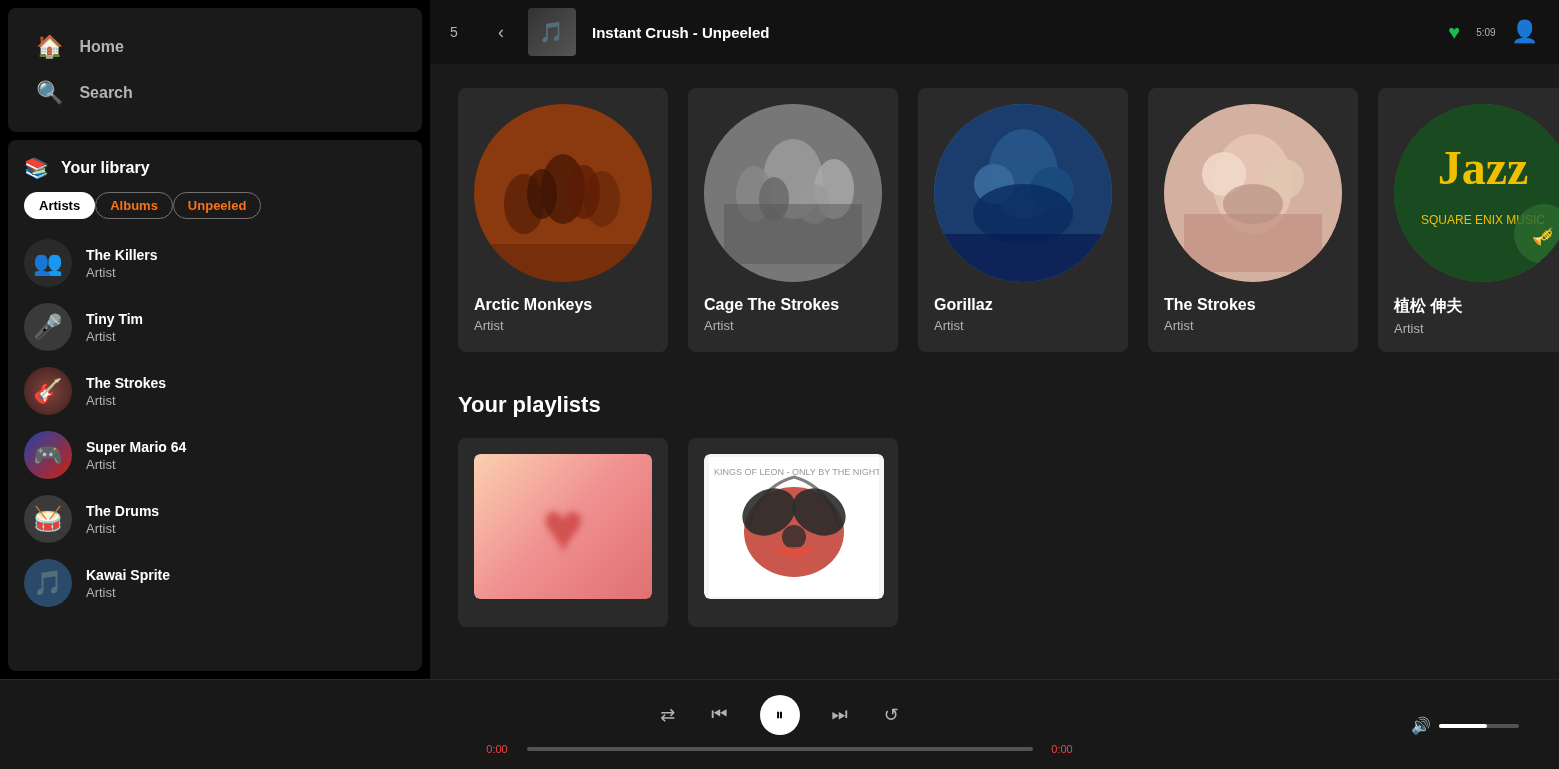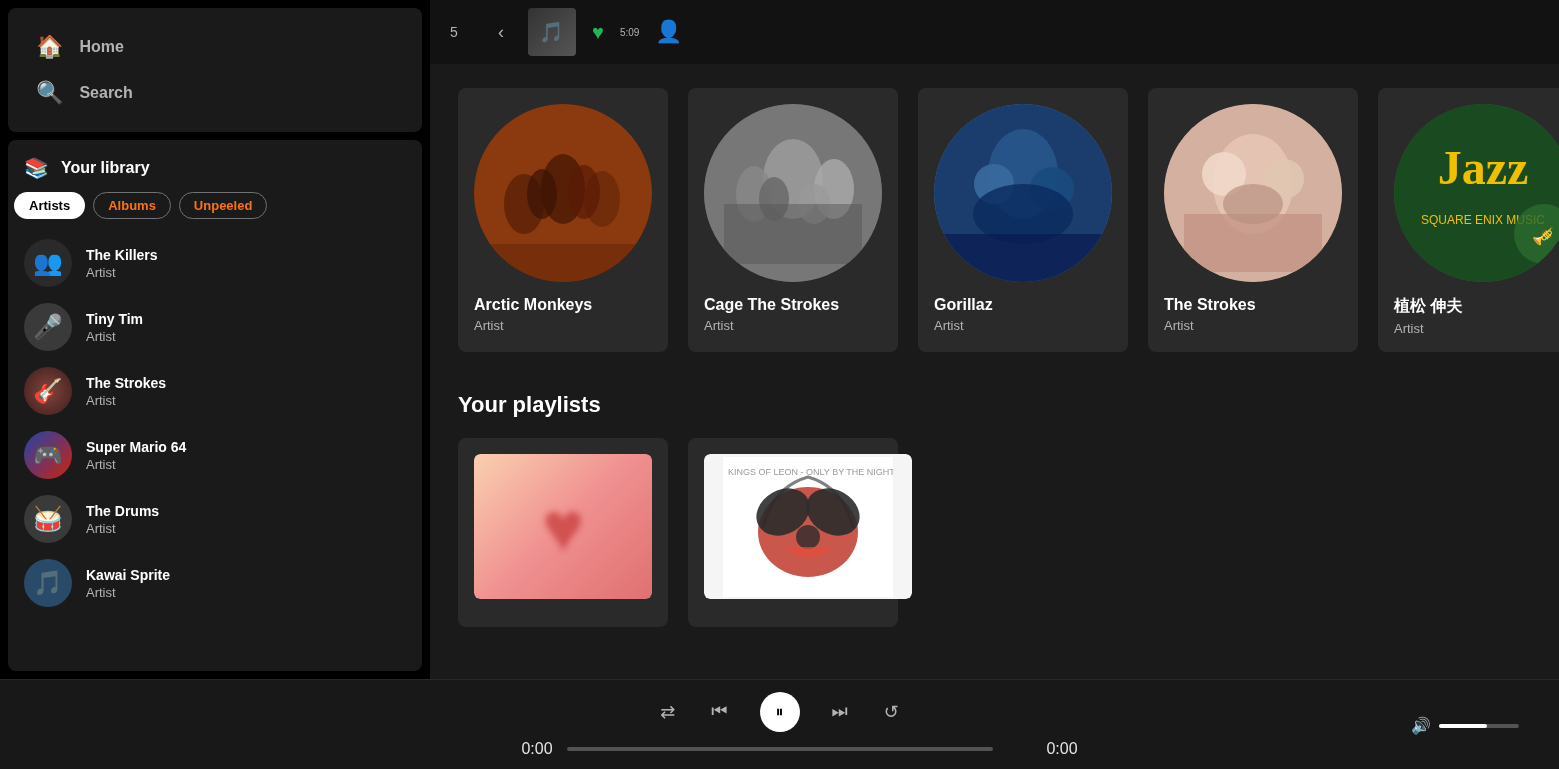--- a/index.html
+++ b/index.html
@@ -66,22 +66,21 @@
       padding: 16px 16px 12px 16px;
       font-size: 16px;
       font-weight: 700;
       color: #fff;
     }
 
     .library-header .icon { font-size: 20px; color: #b3b3b3; }
 
     .filter-tabs {
       display: flex;
-      gap: 8px;
-      padding: 0 16px 12px 6px;
+      padding: 0 16px 12px 16px;
     }
 
     .filter-tab {
       padding: 5px 14px;
       border-radius: 20px;
       font-size: 13px;
       font-weight: 600;
       cursor: pointer;
       border: 1px solid transparent;
     }
@@ -311,21 +310,21 @@
       justify-content: center;
     }
 
     .progress-bar-row {
       display: flex;
       align-items: center;
       gap: 12px;
       width: 600px;
     }
 
-    .time-label { font-size: 16px; color: #e5e5e5; min-width: 35px; text-align: center; margin-left: 40px; }
+    .time-label { font-size: 11px; color: #ef4444; min-width: 35px; text-align: center; }
 
     .progress-track {
       flex: 1;
       height: 4px;
       background: #535353;
       border-radius: 2px;
       position: relative;
     }
 
     .progress-fill {
@@ -476,20 +475,21 @@
   <div class="main-content">
 
     <div class="top-bar">
       <span class="track-number">5</span>
       <div class="nav-item-back">
         <span style="font-size:18px;">‹</span>
       </div>
       <div class="now-playing-thumb">
         <span style="font-size:20px; color:#888;">🎵</span>
       </div>
+      <span class="track-title">Instant Crush - Unpeeled</span>
       <div class="top-bar-right">
         <span class="heart-icon">♥</span>
         <span class="time-display">5:09</span>
         <span class="profile-icon">👤</span>
       </div>
     </div>
 
     <div class="content-area">
       <div class="artists-grid" id="artists-grid-container">
       <div class="artist-card">
@@ -568,21 +568,21 @@
       <h2 class="section-title">Your playlists</h2>
       <div class="playlists-grid" id="playlists-grid-container">
       <div class="playlist-card">
       <div class="playlist-thumb" style="width:178px;height:145px;">
         <div style="width:100%;height:100%;background:linear-gradient(135deg,#fad0b0,#f09090,#e07070);display:flex;align-items:center;justify-content:center;border-radius:6px;">
       <span style="font-size:72px;color:rgba(200,60,60,0.75);filter:blur(3px);">♥</span>
     </div>
       </div>
     </div>
           <div class="playlist-card">
-      <div class="playlist-thumb" style="width:208px;height:145px;">
+      <div class="playlist-thumb" style="width:180px;height:145px;">
         <div style="width:100%;height:100%;background:#f5f5f5;display:flex;align-items:center;justify-content:center;border-radius:6px;overflow:hidden;">
       <svg width="170" height="140" viewBox="0 0 170 140">
         <rect width="170" height="140" fill="#fff"></rect>
         <text x="5" y="18" font-size="9" fill="#999" font-family="sans-serif">KINGS OF LEON - ONLY BY THE NIGHT</text>
         <ellipse cx="85" cy="75" rx="50" ry="45" fill="#c0392b" opacity="0.85"></ellipse>
         <ellipse cx="60" cy="55" rx="28" ry="22" fill="#2c2c2c" opacity="0.9" transform="rotate(-30,60,55)"></ellipse>
         <ellipse cx="110" cy="55" rx="28" ry="22" fill="#2c2c2c" opacity="0.9" transform="rotate(30,110,55)"></ellipse>
         <circle cx="85" cy="80" r="12" fill="#2c2c2c" opacity="0.8"></circle>
         <path d="M60 90 Q85 110 110 90" fill="#e74c3c" opacity="0.7"></path>
         <path d="M40 70 Q50 30 85 20 Q120 30 130 70" fill="none" stroke="#2c2c2c" stroke-width="3" opacity="0.6"></path>

